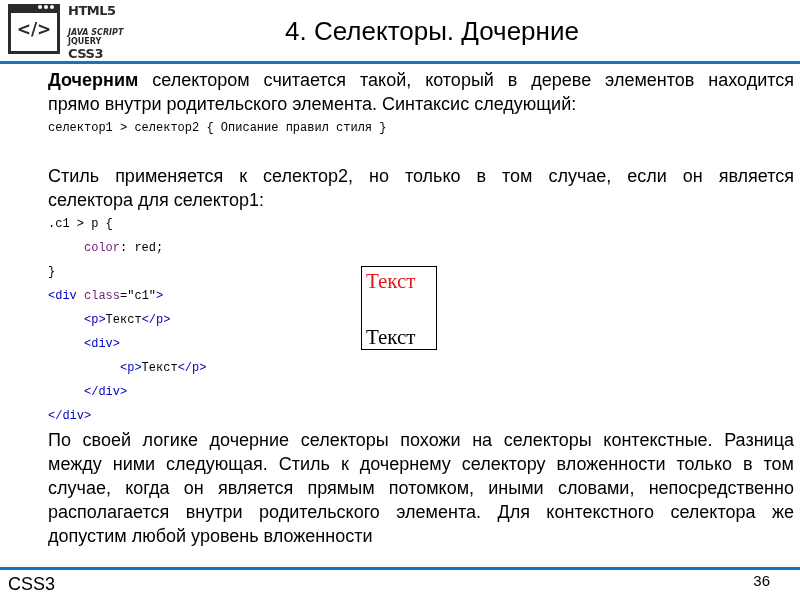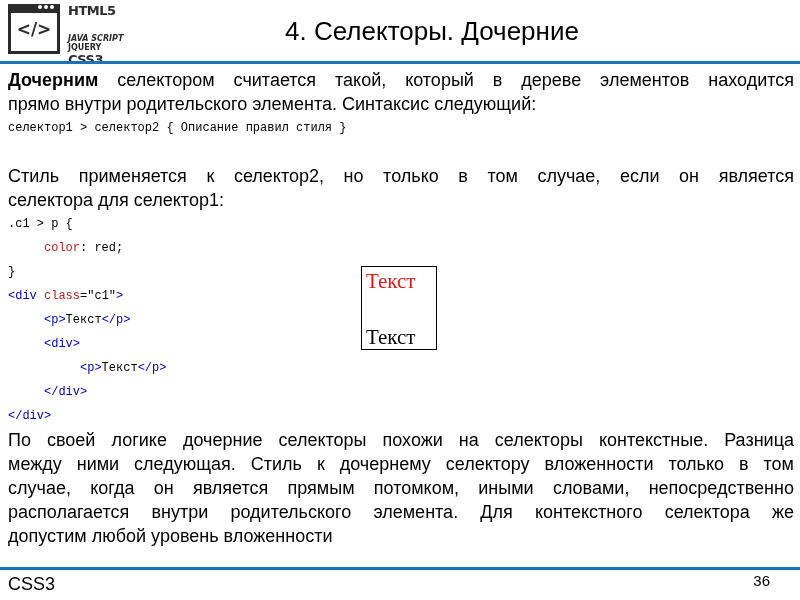--- a/index.html
+++ b/index.html
@@ -19,43 +19,43 @@
     .logo-code {
       position: absolute; left: 0; right: 0; top: 6px; text-align: center;
       font-family: "DejaVu Sans", sans-serif; font-weight: bold; font-size: 17px; color: #2b2b2b;
     }
     .logo-text {
       position: absolute; left: 60px; top: 0; width: 60px;
       font-family: "DejaVu Sans", sans-serif; color: #2b2b2b; font-weight: bold;
       line-height: 1;
     }
     .logo-text .l1 { font-size: 13px; display: block; letter-spacing: -0.5px; }
-    .logo-text .l2 { font-size: 8px; display: block; margin-top: 18px; font-style: italic; }
+    .logo-text .l2 { font-size: 8px; display: block; margin-top: 12px; font-style: italic; }
     .logo-text .l3 { font-size: 8px; display: block; margin-top: 1px; }
     .logo-text .l4 { font-size: 13px; display: block; margin-top: 1px; letter-spacing: -0.5px; }
 
     .title {
       position: absolute; left: 0; width: 800px; top: 16px;
       text-align: center; padding-left: 64px; box-sizing: border-box;
       font-size: 26px; color: #000;
     }
     .rule { position: absolute; left: 0; width: 800px; height: 3px; }
     .rule.top { top: 61px; }
     .rule.bottom { top: 567px; }
 
     .content {
       position: absolute; left: 8px; top: 68px; width: 786px;
       font-size: 18px; line-height: 24px;
     }
-    .line { height: 24px; white-space: pre; }
+    .line { height: 24px; white-space: pre; margin-left: 40px; }
     .just { text-align: justify; text-align-last: justify; white-space: normal; }
     .mono { font-family: "Liberation Mono", monospace; font-size: 12px; }
     .b { font-weight: bold; }
     .tag { color: #0000c0; }
-    .attr { color: #b91c1c; }
+    .attr { color: #701a75; }
     .ind1 { padding-left: 36px; }
     .ind2 { padding-left: 72px; }
 
     .demo {
       position: absolute; left: 361px; top: 266px; width: 76px; height: 84px;
       border: 1.5px solid #000; box-sizing: border-box; background: #fff;
       font-family: "Liberation Serif", serif; font-size: 21px;
     }
     .demo .t1 { position: absolute; left: 4px; top: 2px; color: #e21818; }
     .demo .t2 { position: absolute; left: 4px; top: 58px; color: #000; }

